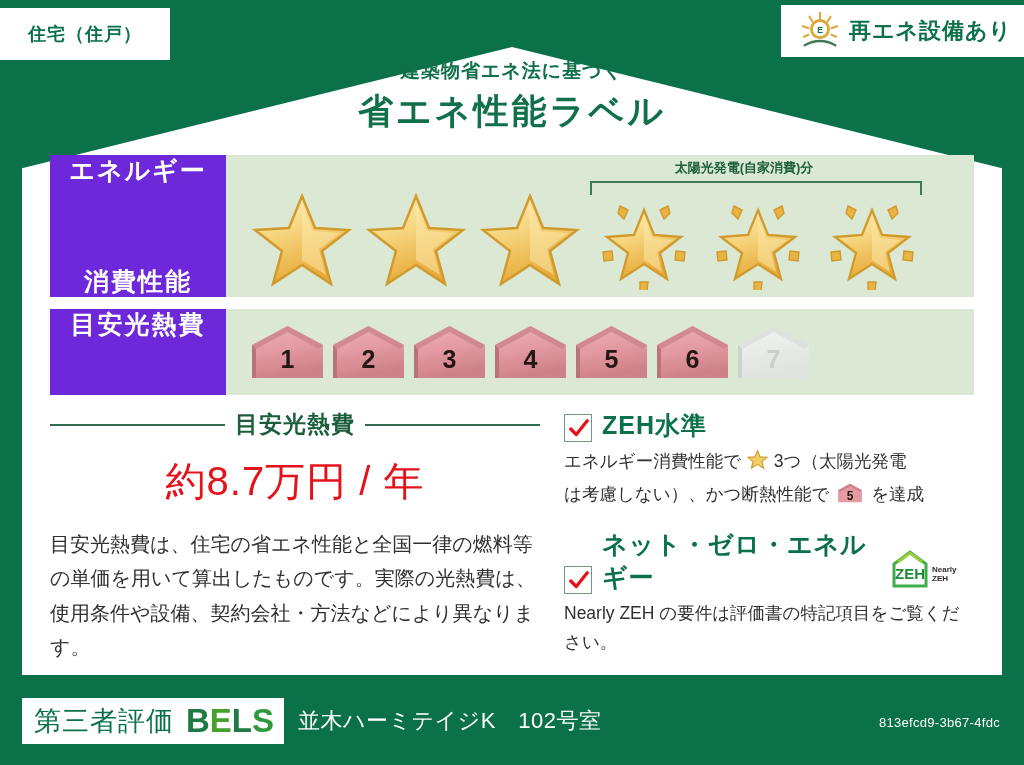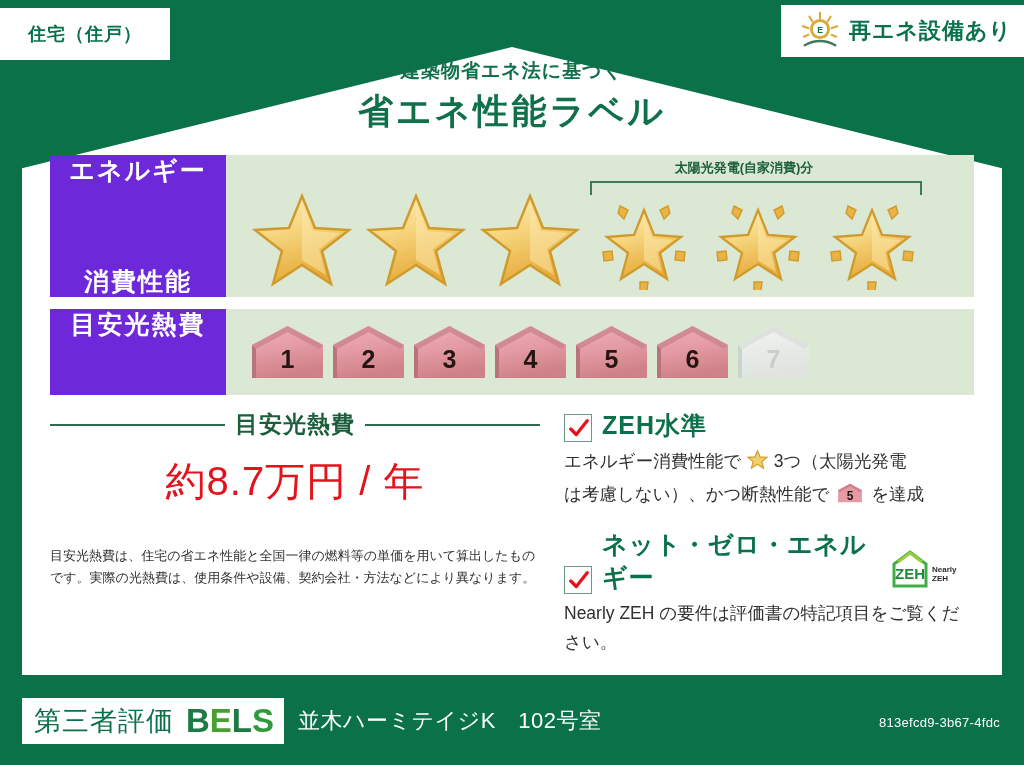--- a/index.html
+++ b/index.html
@@ -103,21 +103,21 @@
 
   .cost-head { display: flex; align-items: center; gap: 10px; }
   .cost-head .rule { flex: 1; height: 2px; background: #2f6b4e; }
   .cost-head .txt { color: #1b5e3c; font-size: 23px; font-weight: bold; letter-spacing: 1px; }
 
   .cost-value {
     text-align: center; color: #e3121b; font-size: 40px; font-weight: normal;
     letter-spacing: 1px; margin-top: 14px;
   }
   .cost-note {
-    margin-top: 36px; color: #30302f; font-size: 13px; line-height: 1.72;
+    margin-top: 18px; color: #30302f; font-size: 20px; line-height: 1.72;
     letter-spacing: 0px;
   }
 
   .zeh-block { margin-bottom: 14px; }
   .zeh-head { display: flex; align-items: flex-end; gap: 10px; }
   .checkbox {
     width: 28px; height: 28px; flex: 0 0 28px;
     border: 1.6px solid #6d9a81; background: #fff;
     position: relative;
   }

